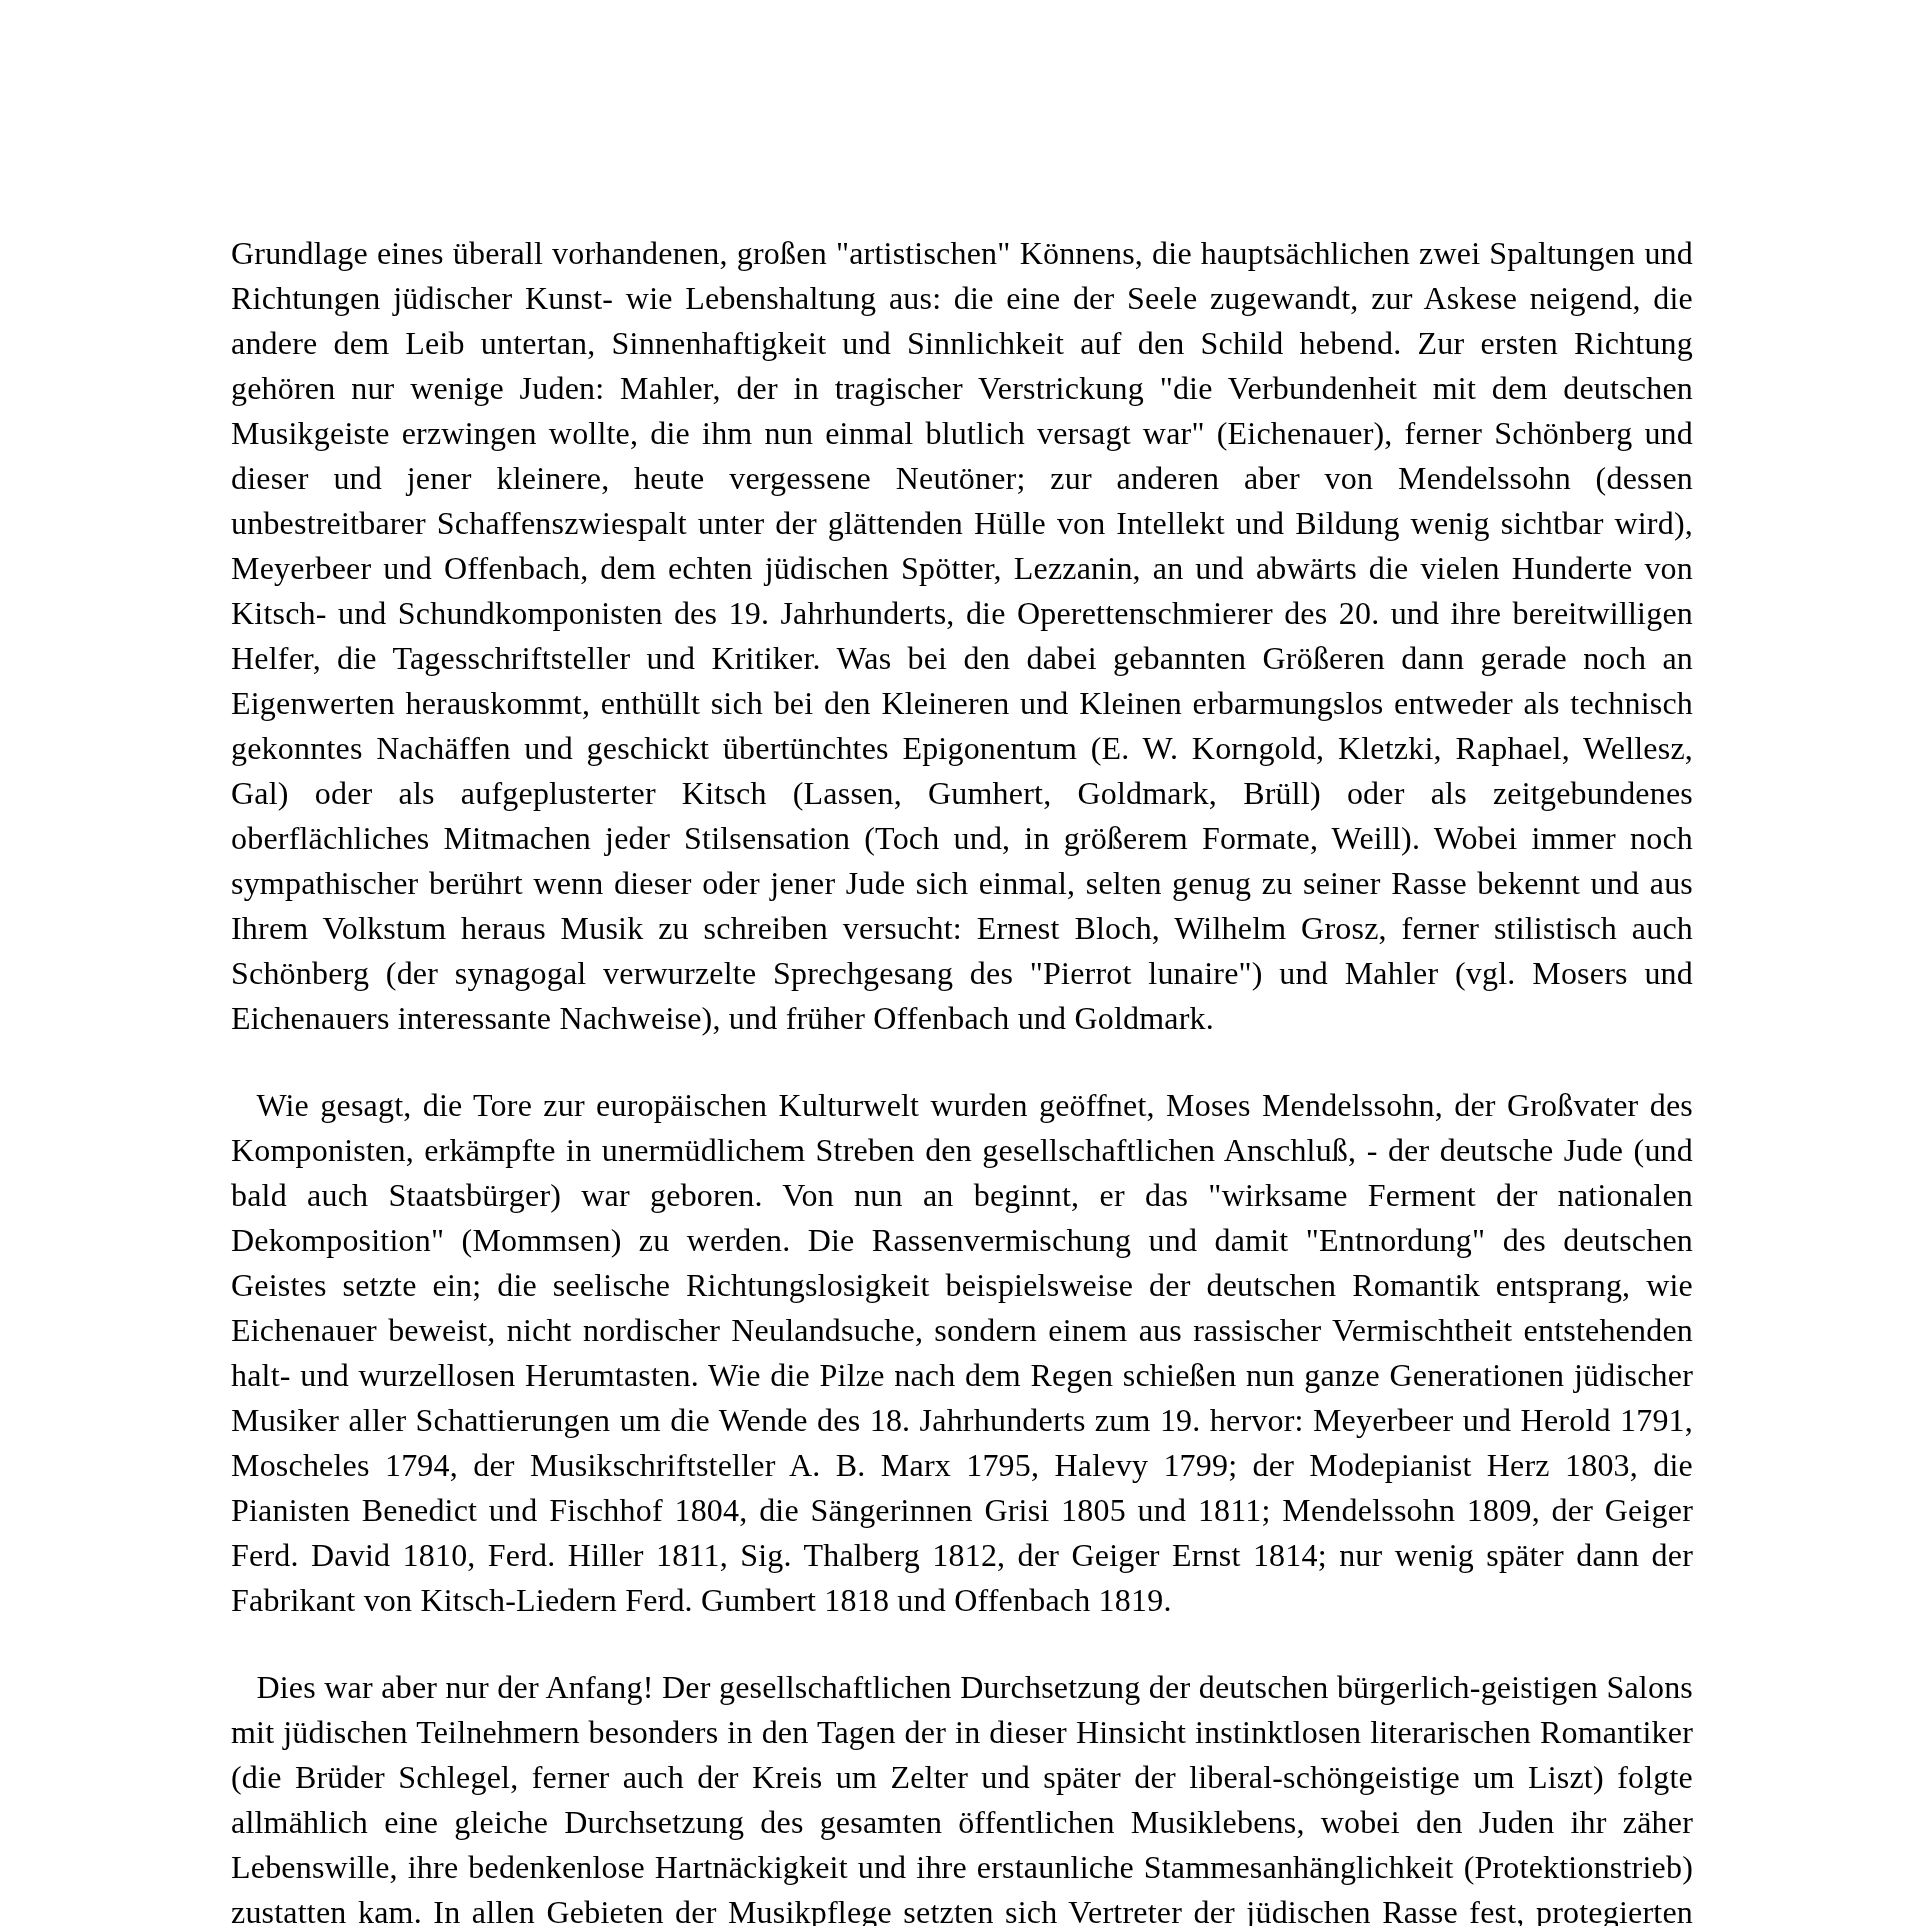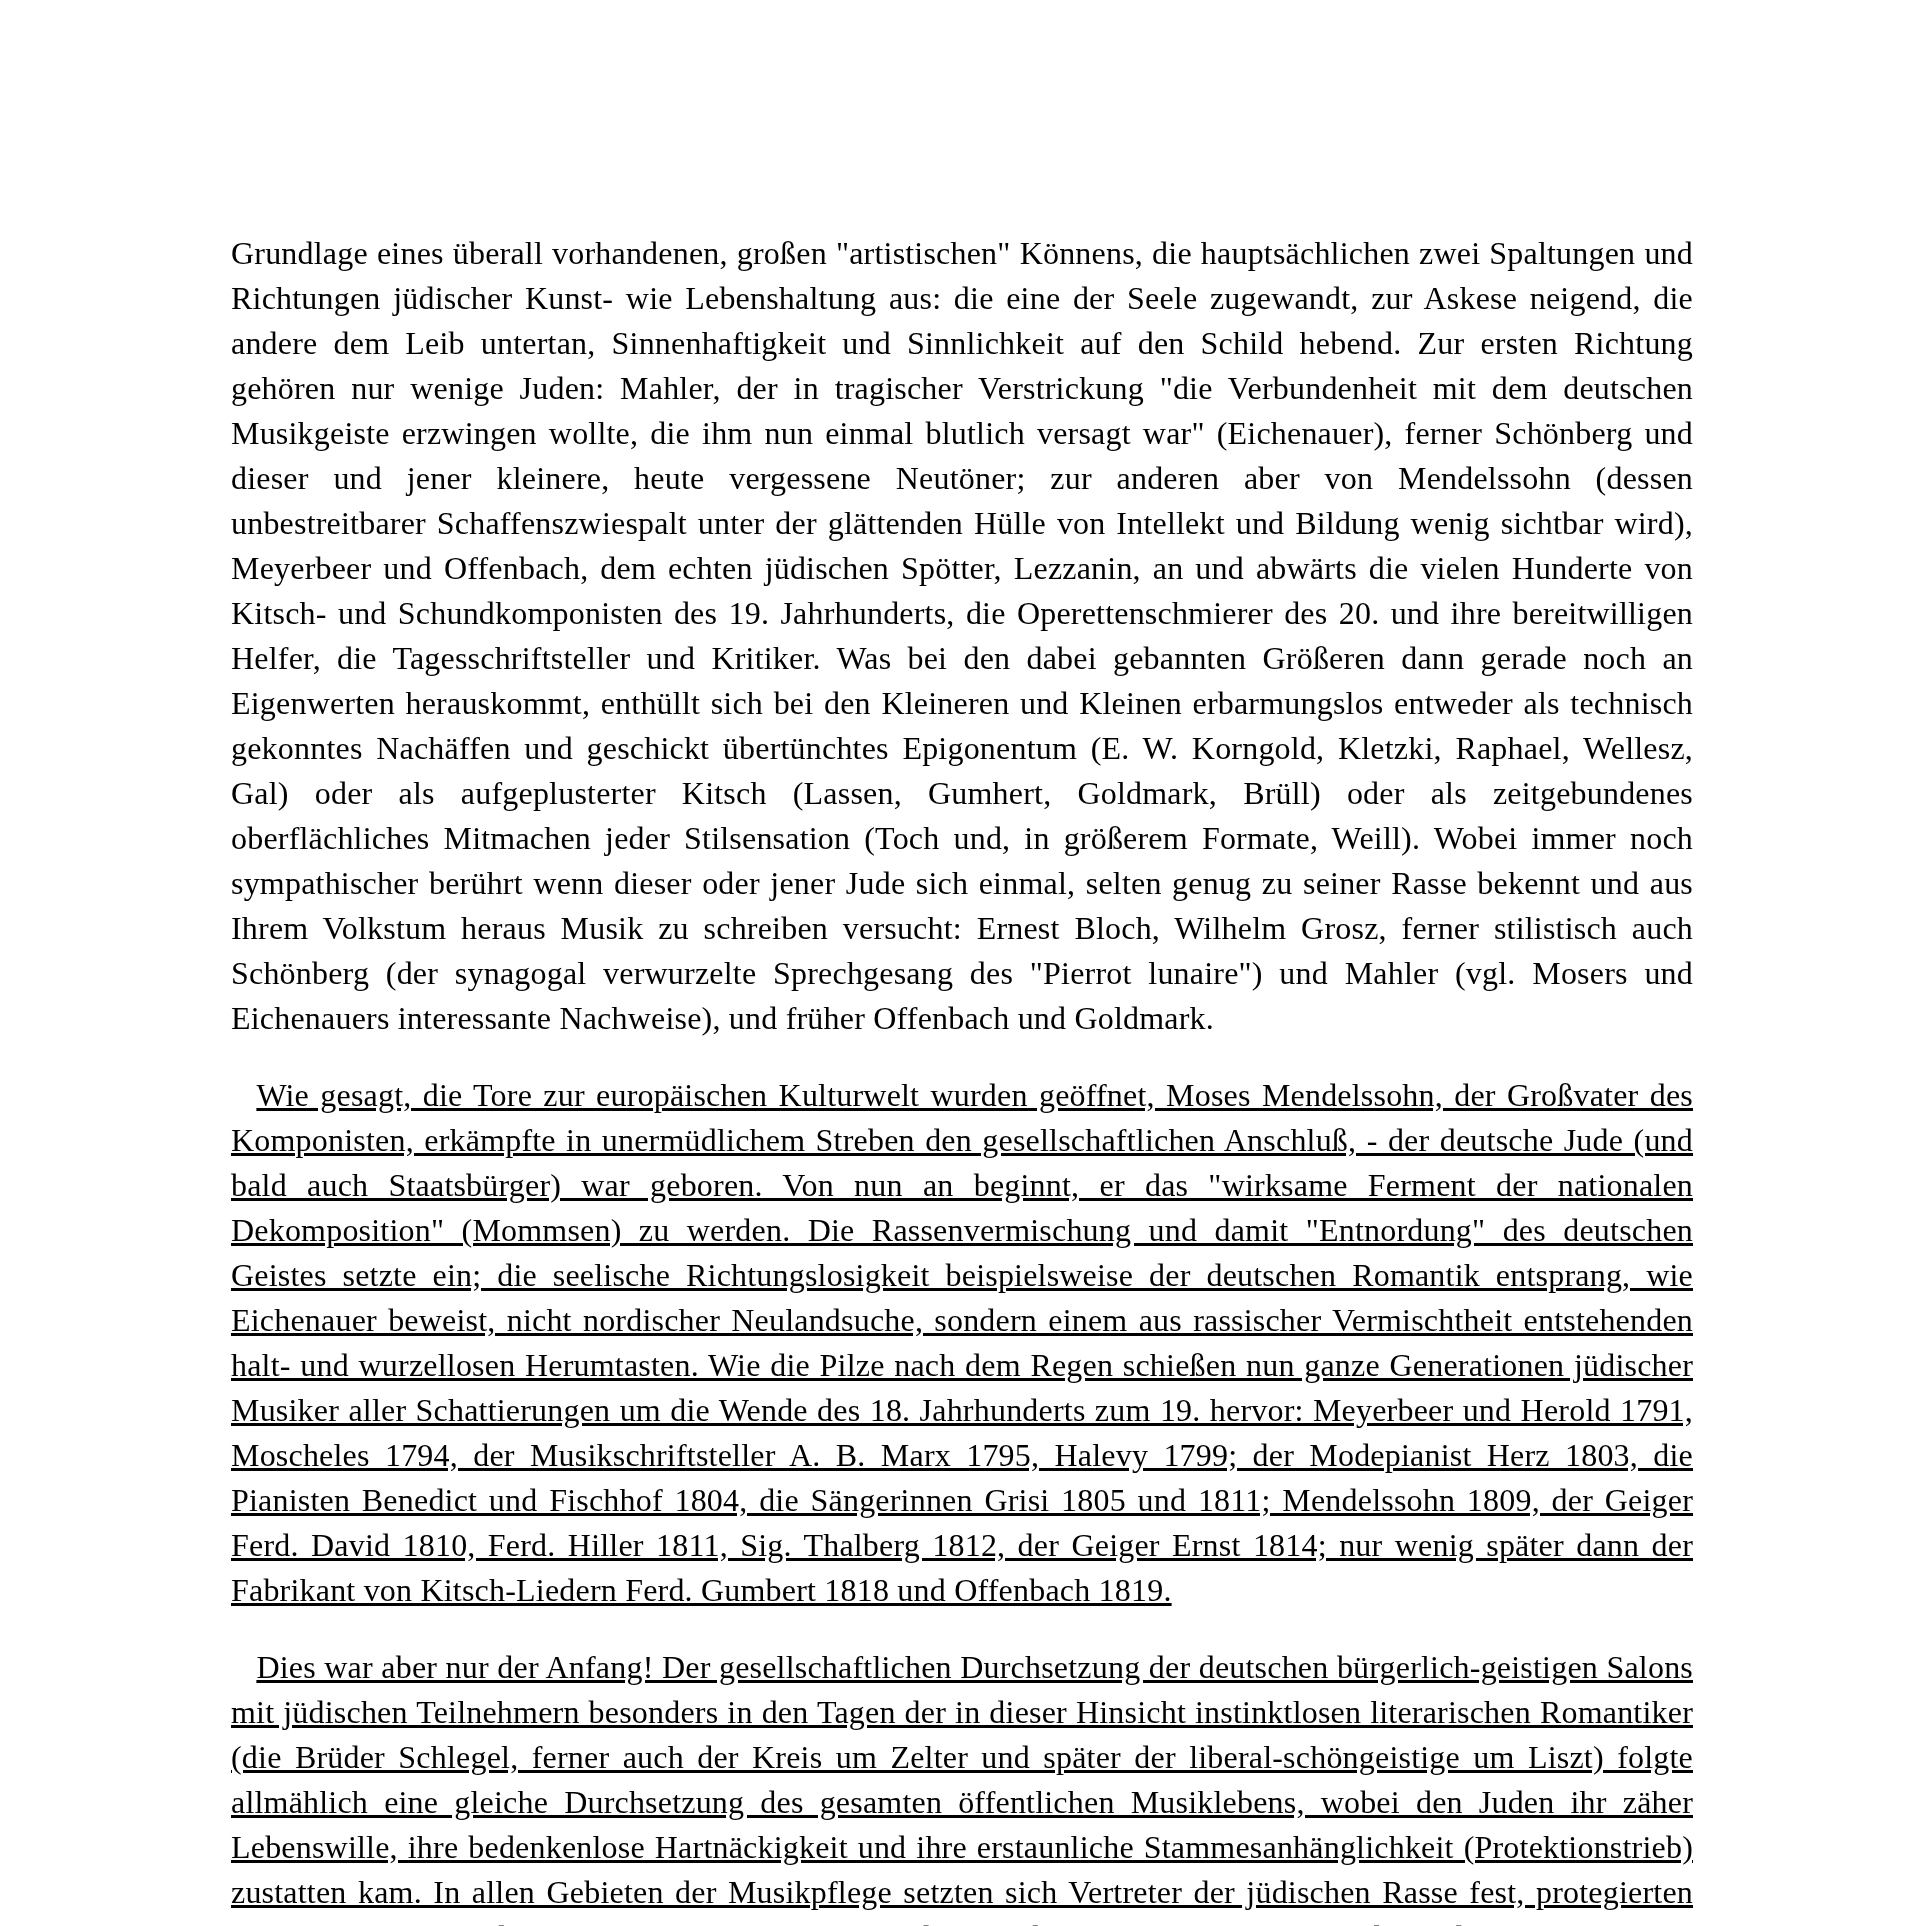--- a/index.html
+++ b/index.html
@@ -30,22 +30,21 @@
       line-height: 45px;
       text-align: justify;
       letter-spacing: 0.2px;
     }
     .body-text p {
       margin: 0;
       padding: 0;
     }
     .body-text p.indented {
       text-indent: 25.4px;
-      margin-top: 32px;
-      text-decoration: underline;
+      margin-top: 42px;
     }
   </style>
 </head>
 <body>
 
 <div class="page">
 
   <div class="body-text">
     <p>Grundlage eines überall vorhandenen, großen "artistischen" Könnens, die hauptsächlichen zwei Spaltungen und Richtungen jüdischer Kunst- wie Lebenshaltung aus: die eine der Seele zugewandt, zur Askese neigend, die andere dem Leib untertan, Sinnenhaftigkeit und Sinnlichkeit auf den Schild hebend. Zur ersten Richtung gehören nur wenige Juden: Mahler, der in tragischer Verstrickung "die Verbundenheit mit dem deutschen Musikgeiste erzwingen wollte, die ihm nun einmal blutlich versagt war" (Eichenauer), ferner Schönberg und dieser und jener kleinere, heute vergessene Neutöner; zur anderen aber von Mendelssohn (dessen unbestreitbarer Schaffenszwiespalt unter der glättenden Hülle von Intellekt und Bildung wenig sichtbar wird), Meyerbeer und Offenbach, dem echten jüdischen Spötter, Lezzanin, an und abwärts die vielen Hunderte von Kitsch- und Schundkomponisten des 19. Jahrhunderts, die Operettenschmierer des 20. und ihre bereitwilligen Helfer, die Tagesschriftsteller und Kritiker. Was bei den dabei gebannten Größeren dann gerade noch an Eigenwerten herauskommt, enthüllt sich bei den Kleineren und Kleinen erbarmungslos entweder als technisch gekonntes Nachäffen und geschickt übertünchtes Epigonentum (E. W. Korngold, Kletzki, Raphael, Wellesz, Gal) oder als aufgeplusterter Kitsch (Lassen, Gumhert, Goldmark, Brüll) oder als zeitgebundenes oberflächliches Mitmachen jeder Stilsensation (Toch und, in größerem Formate, Weill). Wobei immer noch sympathischer berührt wenn dieser oder jener Jude sich einmal, selten genug zu seiner Rasse bekennt und aus Ihrem Volkstum heraus Musik zu schreiben versucht: Ernest Bloch, Wilhelm Grosz, ferner stilistisch auch Schönberg (der synagogal verwurzelte Sprechgesang des "Pierrot lunaire") und Mahler (vgl. Mosers und Eichenauers interessante Nachweise), und früher Offenbach und Goldmark.</p>
     <p class="indented">Wie gesagt, die Tore zur europäischen Kulturwelt wurden geöffnet, Moses Mendelssohn, der Großvater des Komponisten, erkämpfte in unermüdlichem Streben den gesellschaftlichen Anschluß, - der deutsche Jude (und bald auch Staatsbürger) war geboren. Von nun an beginnt, er das "wirksame Ferment der nationalen Dekomposition" (Mommsen) zu werden. Die Rassenvermischung und damit "Entnordung" des deutschen Geistes setzte ein; die seelische Richtungslosigkeit beispielsweise der deutschen Romantik entsprang, wie Eichenauer beweist, nicht nordischer Neulandsuche, sondern einem aus rassischer Vermischtheit entstehenden halt- und wurzellosen Herumtasten. Wie die Pilze nach dem Regen schießen nun ganze Generationen jüdischer Musiker aller Schattierungen um die Wende des 18. Jahrhunderts zum 19. hervor: Meyerbeer und Herold 1791, Moscheles 1794, der Musikschriftsteller A. B. Marx 1795, Halevy 1799; der Modepianist Herz 1803, die Pianisten Benedict und Fischhof 1804, die Sängerinnen Grisi 1805 und 1811; Mendelssohn 1809, der Geiger Ferd. David 1810, Ferd. Hiller 1811, Sig. Thalberg 1812, der Geiger Ernst 1814; nur wenig später dann der Fabrikant von Kitsch-Liedern Ferd. Gumbert 1818 und Offenbach 1819.</p>

